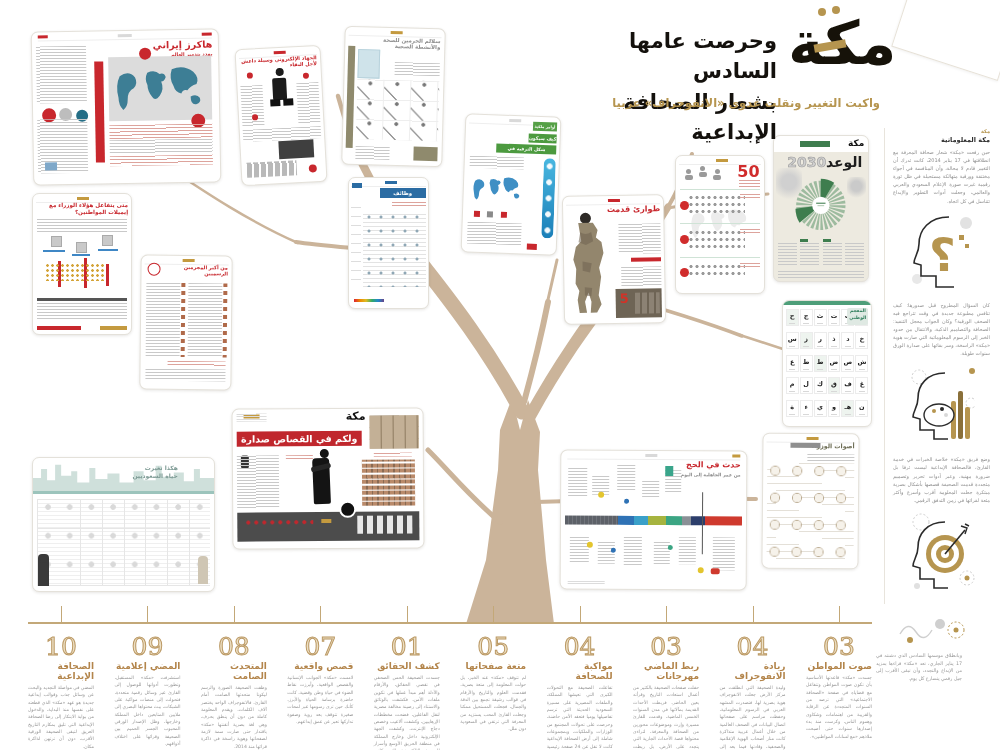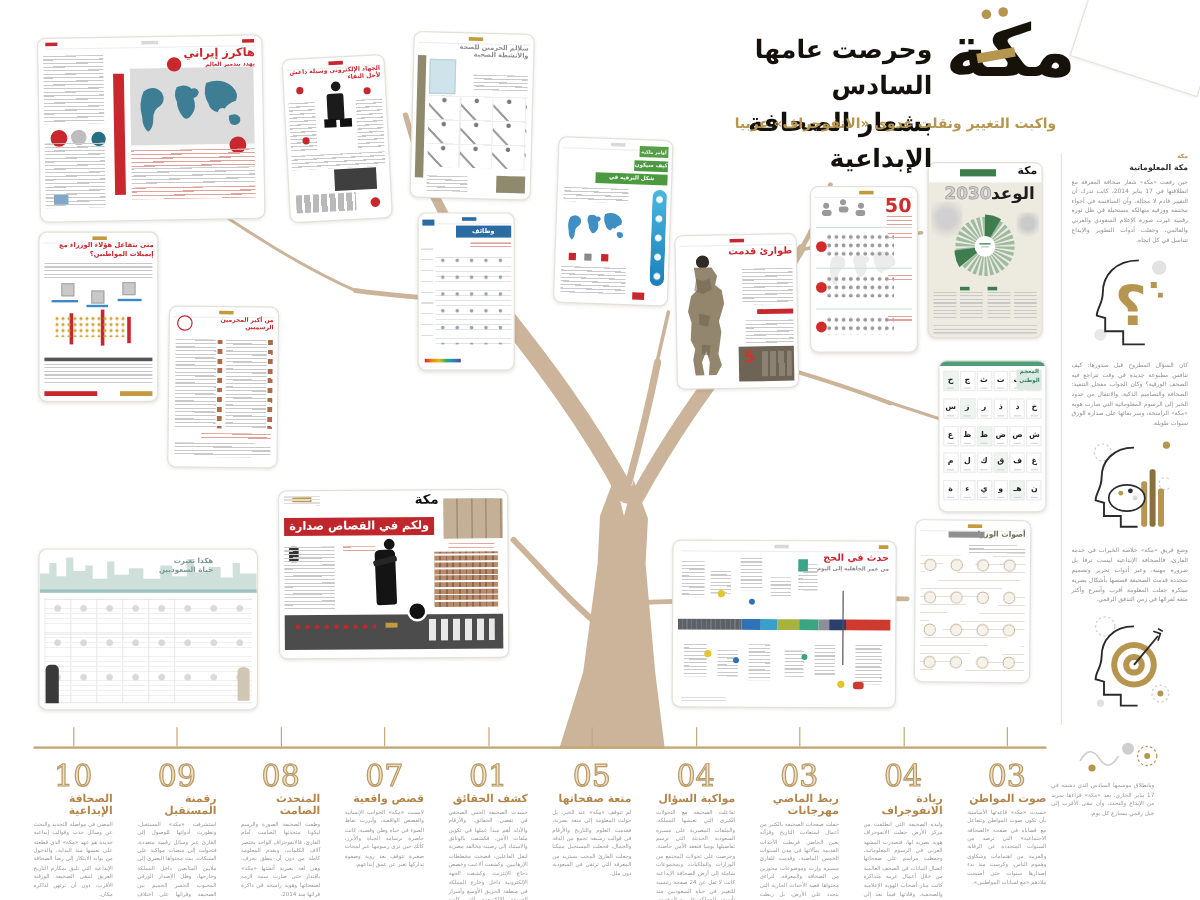--- a/index.html
+++ b/index.html
@@ -495,21 +495,21 @@
   <div class="tl-items">
     <div class="tl-item">
         <i class="tick"></i>
         <div class="tl-num">10</div>
         <div class="tl-title">الصحافة الإبداعية</div>
         <div class="tl-text">المضي في مواصلة التجديد والبحث عن وسائل جذب وقوالب إبداعية جديدة هو عهد «مكة» الذي قطعته على نفسها منذ البداية، والدخول من بوابة الابتكار إلى رضا الصحافة الإبداعية التي تليق بمكارم التاريخ العريق لتبقى الصحيفة الورقية الأقرب، دون أن ترتهن لذاكرة مكان.</div>
       </div>
     <div class="tl-item">
         <i class="tick"></i>
         <div class="tl-num">09</div>
-        <div class="tl-title">رقمنة المستقبل</div>
+        <div class="tl-title">المضي إعلامية</div>
         <div class="tl-text">استشرفت «مكة» المستقبل، وتطورت أدواتها للوصول إلى القارئ عبر وسائل رقمية متعددة، فتحولت إلى منصات مواكبة على الشبكات، ببث محتواها البصري إلى ملايين المتابعين داخل المملكة وخارجها، وظل الإصدار الورقي المحبوب الجسر الحميم بين الصحيفة وقرائها على اختلاف أذواقهم.</div>
       </div>
     <div class="tl-item">
         <i class="tick"></i>
         <div class="tl-num">08</div>
         <div class="tl-title">المتحدث الصامت</div>
         <div class="tl-text">وظفت الصحيفة الصورة والرسم ليكونا متحدثها الصامت أمام القارئ، فالانفوجراف الواحد يختصر آلاف الكلمات، ويقدم المعلومة كاملة من دون أن ينطق بحرف، وهي لغة بصرية أتقنتها «مكة» باقتدار حتى صارت سمة لازمة لصفحاتها وهوية راسخة في ذاكرة قرائها منذ 2014.</div>
       </div>
     <div class="tl-item">
         <i class="tick"></i>
@@ -525,21 +525,21 @@
       </div>
     <div class="tl-item">
         <i class="tick"></i>
         <div class="tl-num">05</div>
         <div class="tl-title">متعة صفحاتها</div>
         <div class="tl-text">لم تتوقف «مكة» عند الخبر، بل حولت المعلومة إلى متعة بصرية، فقدمت العلوم والتاريخ والأرقام في قوالب رشيقة تجمع بين الدقة والجمال، فجعلت المستحيل ممكنا وجعلت القارئ المحب يستزيد من المعرفة التي ترتقي في السعودية دون ملل.</div>
       </div>
     <div class="tl-item">
         <i class="tick"></i>
         <div class="tl-num">04</div>
-        <div class="tl-title">مواكبة السؤال</div>
+        <div class="tl-title">مواكبة للصحافة</div>
         <div class="tl-text">تفاعلت الصحيفة مع التحولات الكبرى التي تعيشها المملكة، والملفات المصيرية على مسيرة السعودية الحديثة التي ترسم تفاصيلها يوميا فتعقد الأمن حاضنة، وحرصت على تحولات المجتمع من الوزارات والملكيات، وبمجموعات شاملة إلى أرض الصحافة الإبداعية كانت لا تقل عن 24 صفحة رئيسية للتغيير في حياة السعوديين منذ تأسيس المملكة على يد المؤسس إلى كافة تفاصيل ما تحقق في رؤية 2030.</div>
       </div>
     <div class="tl-item">
         <i class="tick"></i>
         <div class="tl-num">03</div>
         <div class="tl-title">ربط الماضي مهرجانات</div>
         <div class="tl-text">حفلت صفحات الصحيفة بالكثير من أعمال استعادت التاريخ وقرأته بعين الحاضر، فربطت الأحداث القديمة بمآلاتها في مدن السنوات الخمس الماضية، وقدمت للقارئ مسيرة وإرث وموضوعات محورين من الصحافة والمعرفة، لتراءى محتواها قصة الأحداث الجارية التي يتجدد على الأرض، بل ربطت الماضي بالمستقبل ليعي باطلاعه ما حدث في الحج من مصر الإسلام إلى اليوم، وما تكشف بالأرقام أن 500 عام ثقافية أضيع لذهب المكرمات والشراكات الأممية.</div>
       </div>
     <div class="tl-item">
         <i class="tick"></i>

